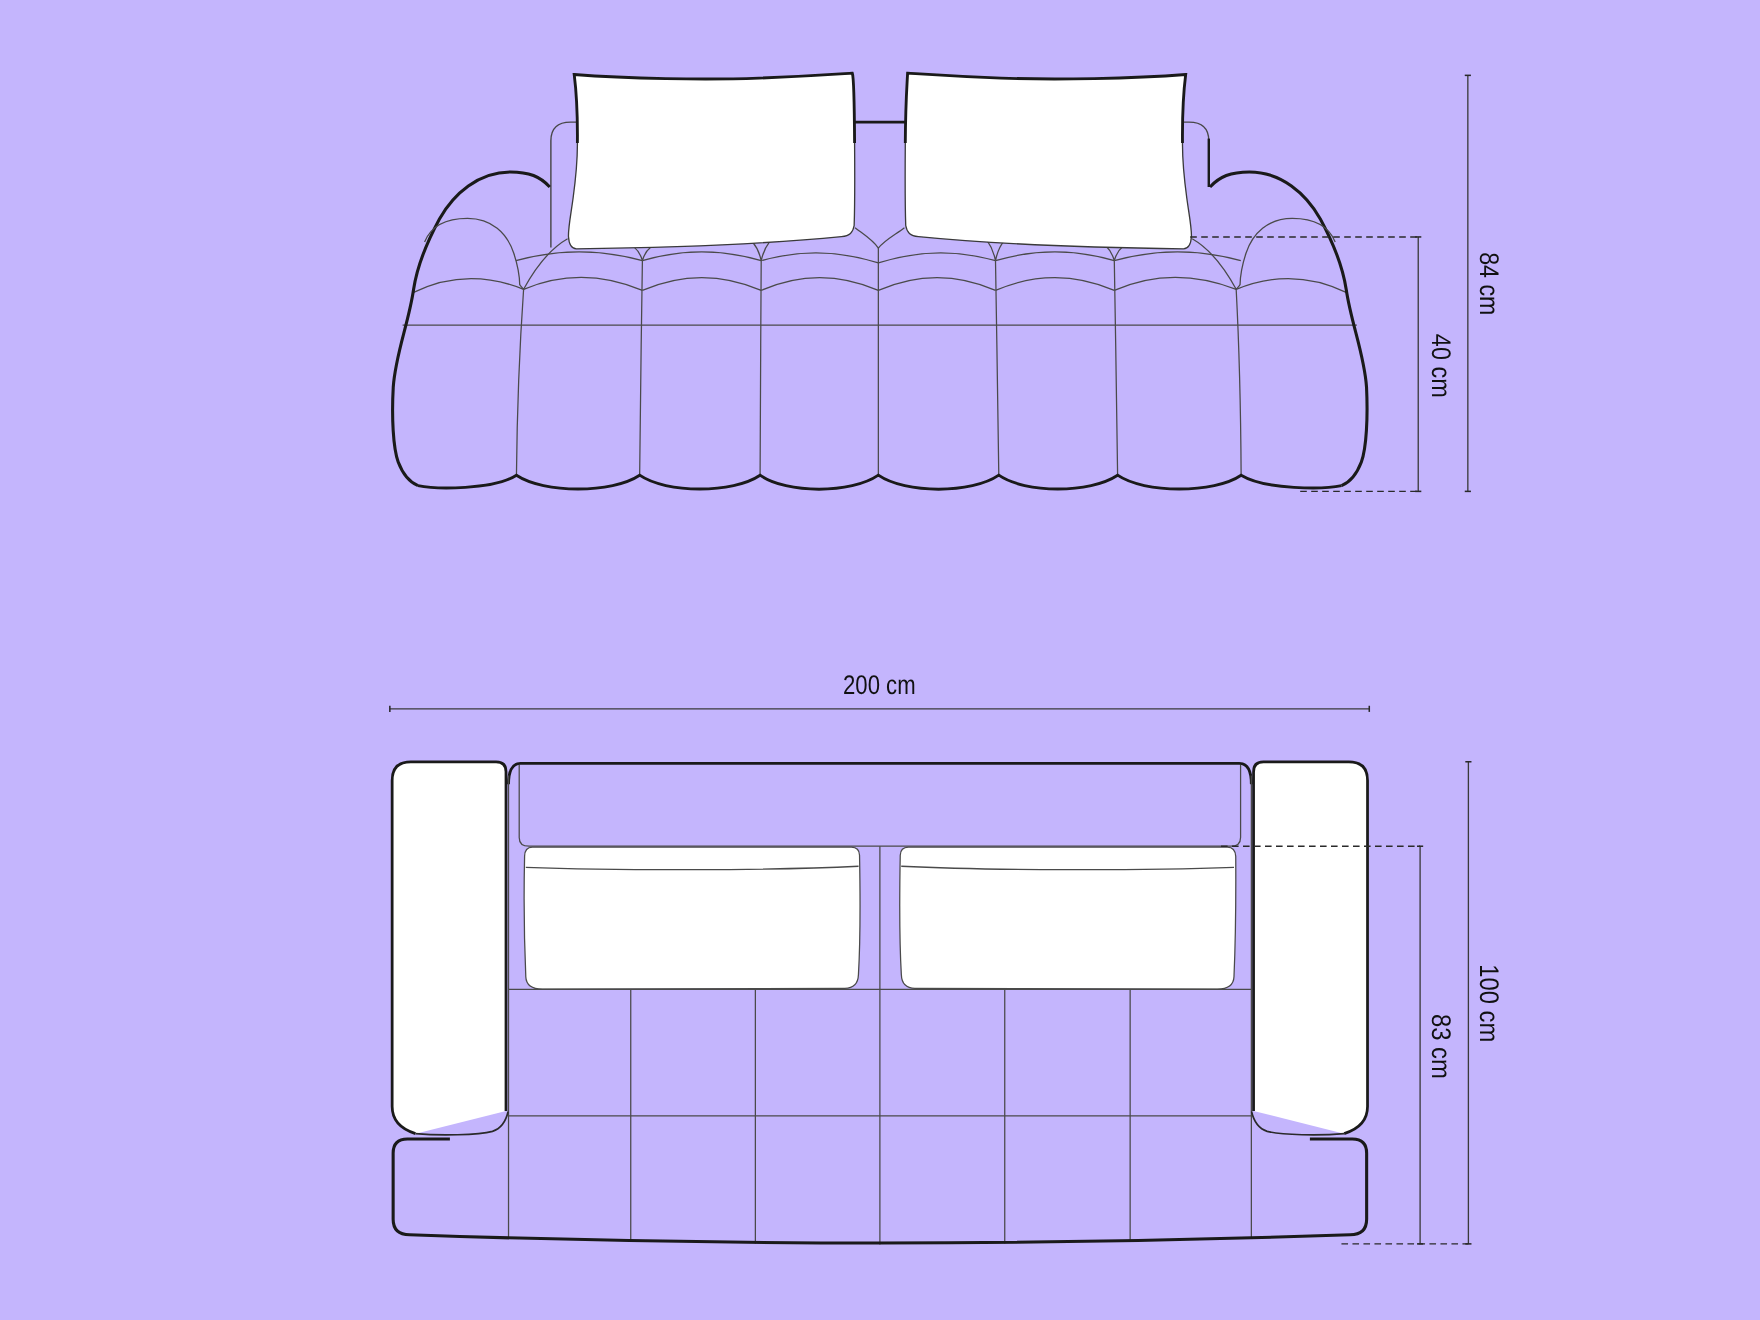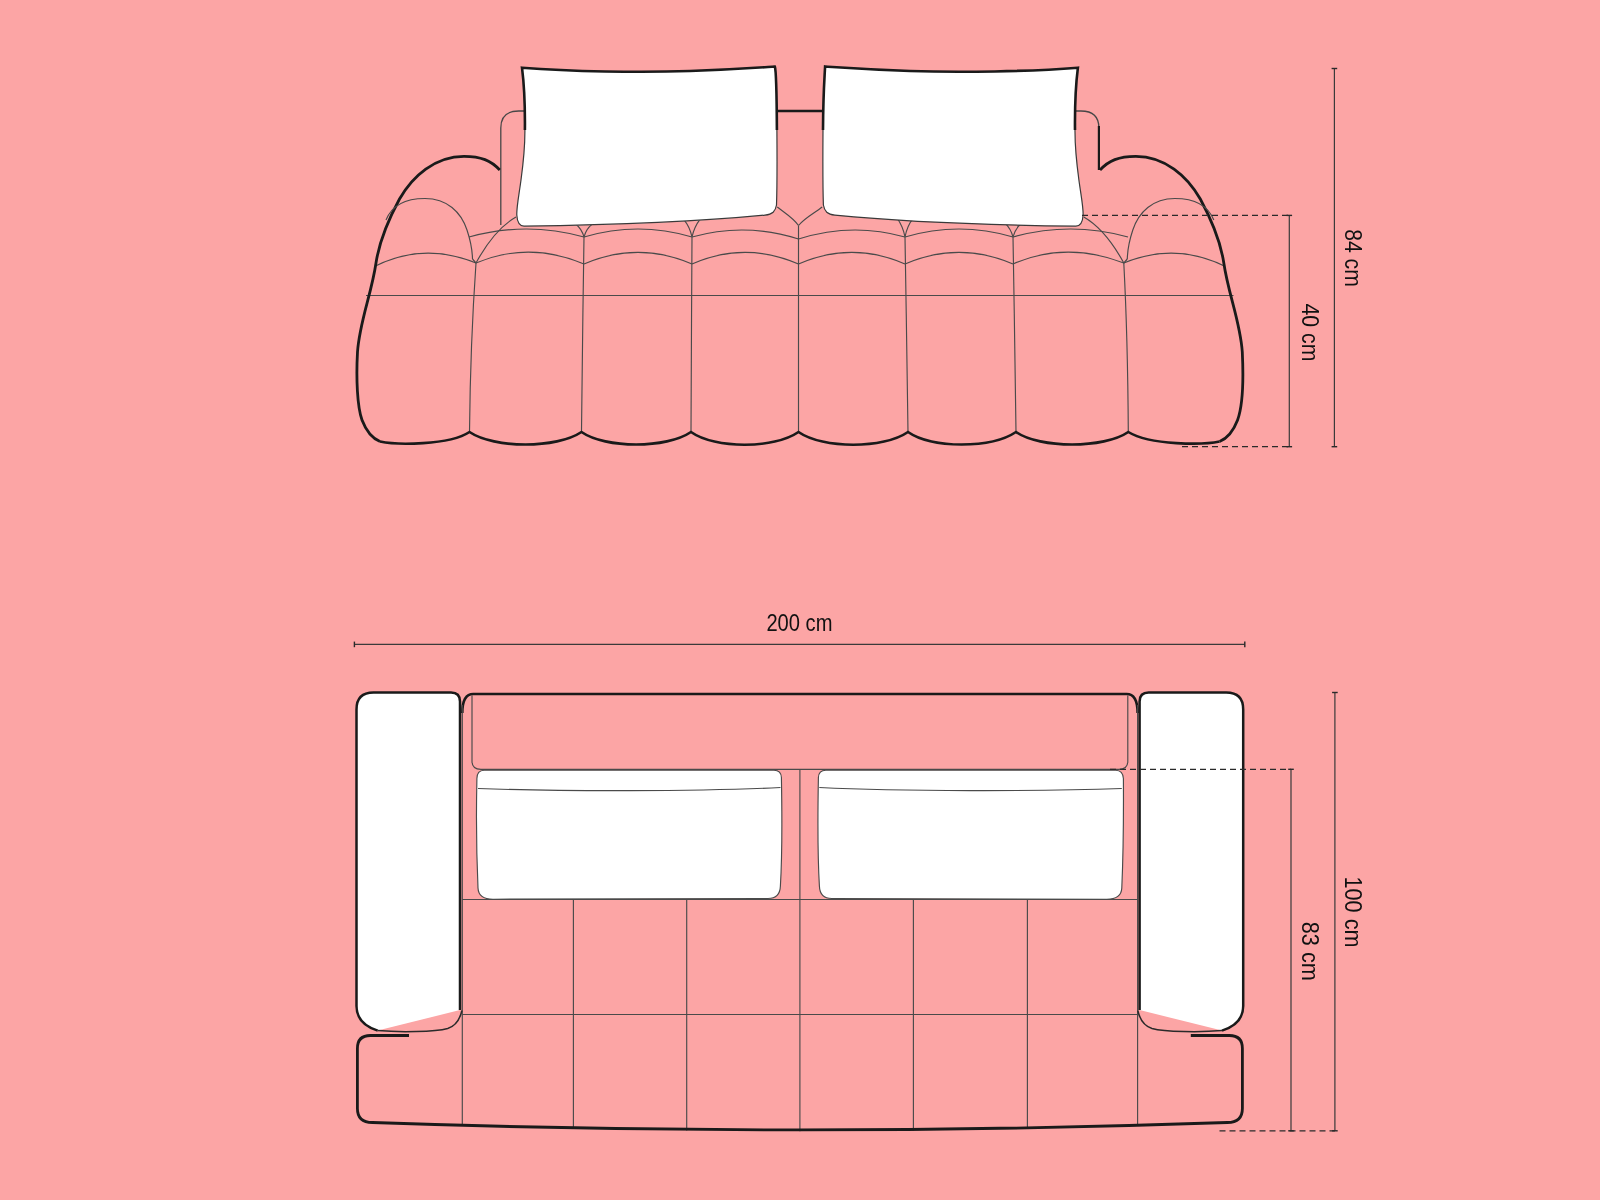--- a/index.html
+++ b/index.html
@@ -1,16 +1,16 @@
 <!DOCTYPE html>
 <html><head>
 <meta charset="utf-8">
 <style>
   html,body{margin:0;padding:0;background:#ffffff;}
-  .page{width:1600px;height:1200px;position:relative;background:#fca5a5;overflow:hidden;}
+  .page{width:1600px;height:1200px;position:relative;background:#c4b5fd;overflow:hidden;}
   text{font-family:"Liberation Sans",sans-serif;fill:#111111;}
 </style>
 </head>
 <body>
 <div class="page">
 <svg width="1600" height="1200" viewBox="0 0 1600 1200">
 
   <g id="front">
 
     <path d="M 500.8,225 L 500.8,128 Q 500.8,111 518.8,111 L 770,111" fill="none" stroke="#474747" stroke-width="1.3"></path>

